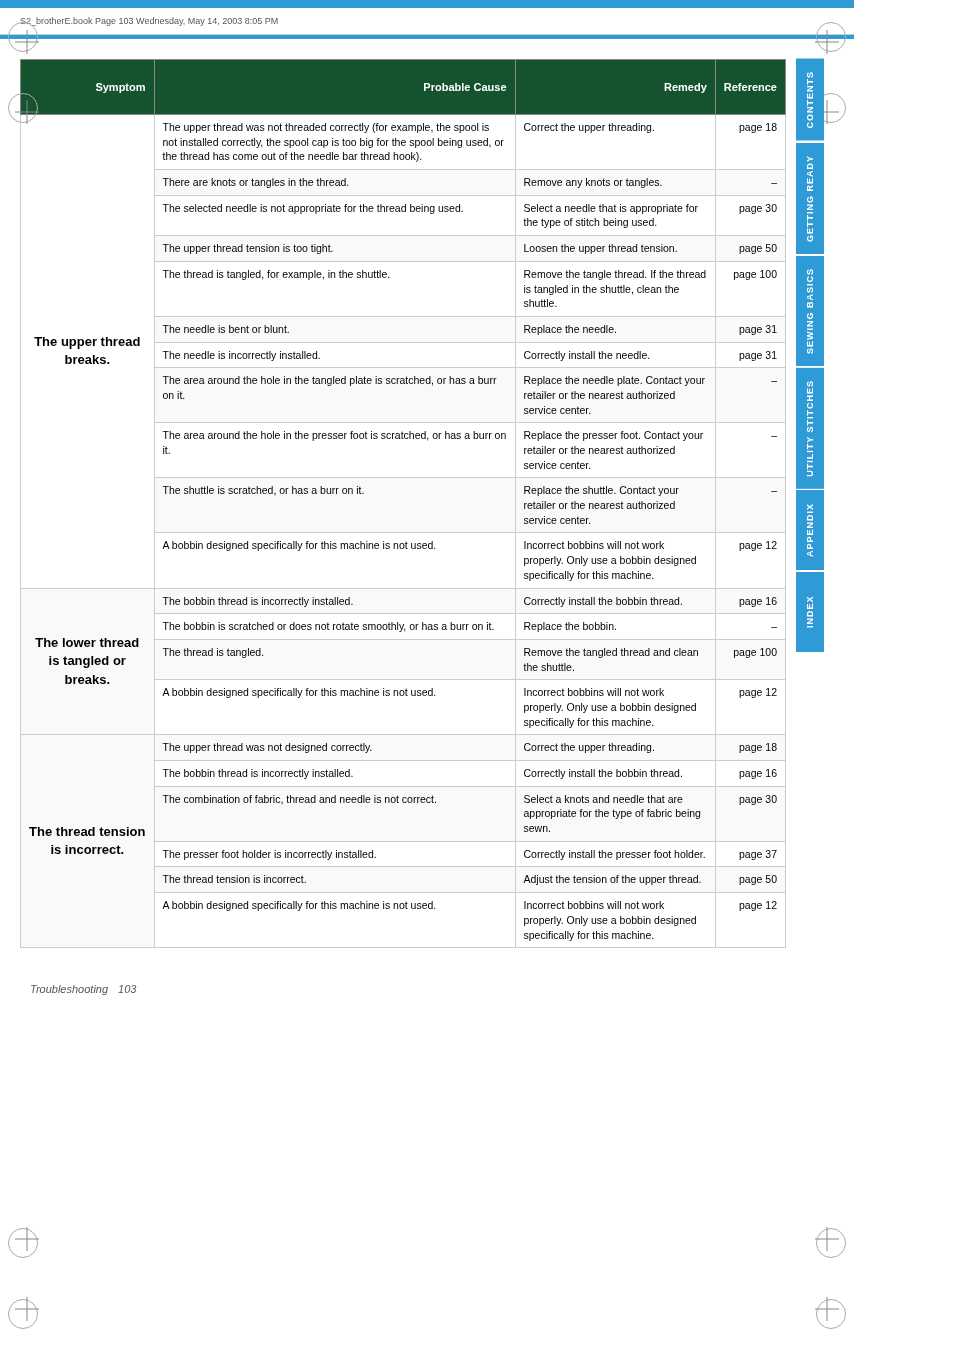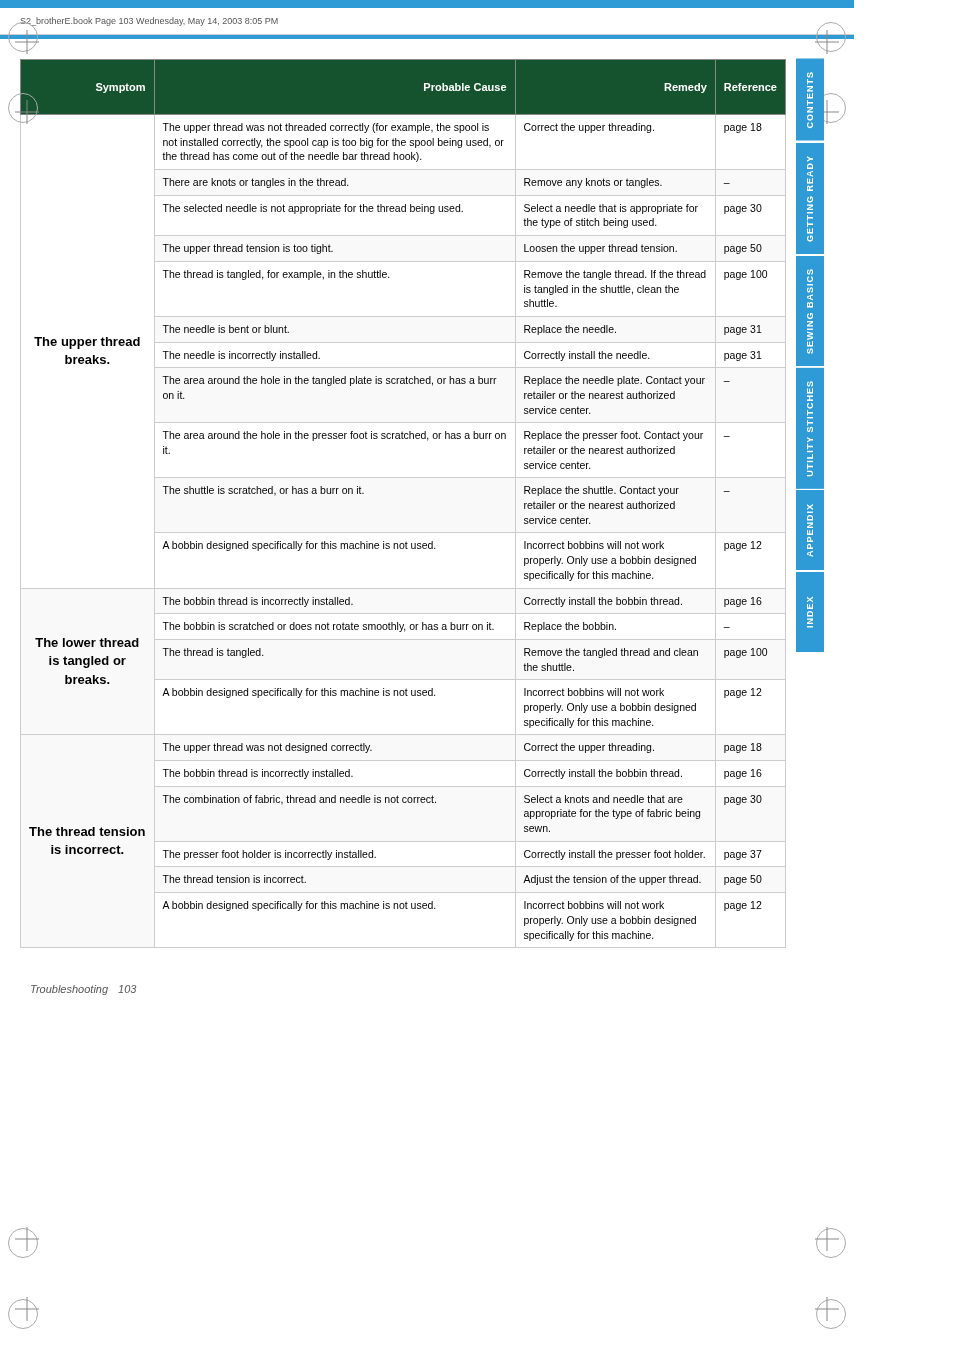--- a/index.html
+++ b/index.html
@@ -103,21 +103,21 @@
     }
 
     .symptom-cell {
       font-weight: bold;
       text-align: center;
       vertical-align: middle !important;
       font-size: 13px;
     }
 
     .ref-cell {
-      text-align: left;
+      text-align: right;
       white-space: nowrap;
     }
 
     
     .footer-area {
       padding: 15px 30px;
       display: flex;
       justify-content: flex-start;
       align-items: center;
       font-size: 11px;

